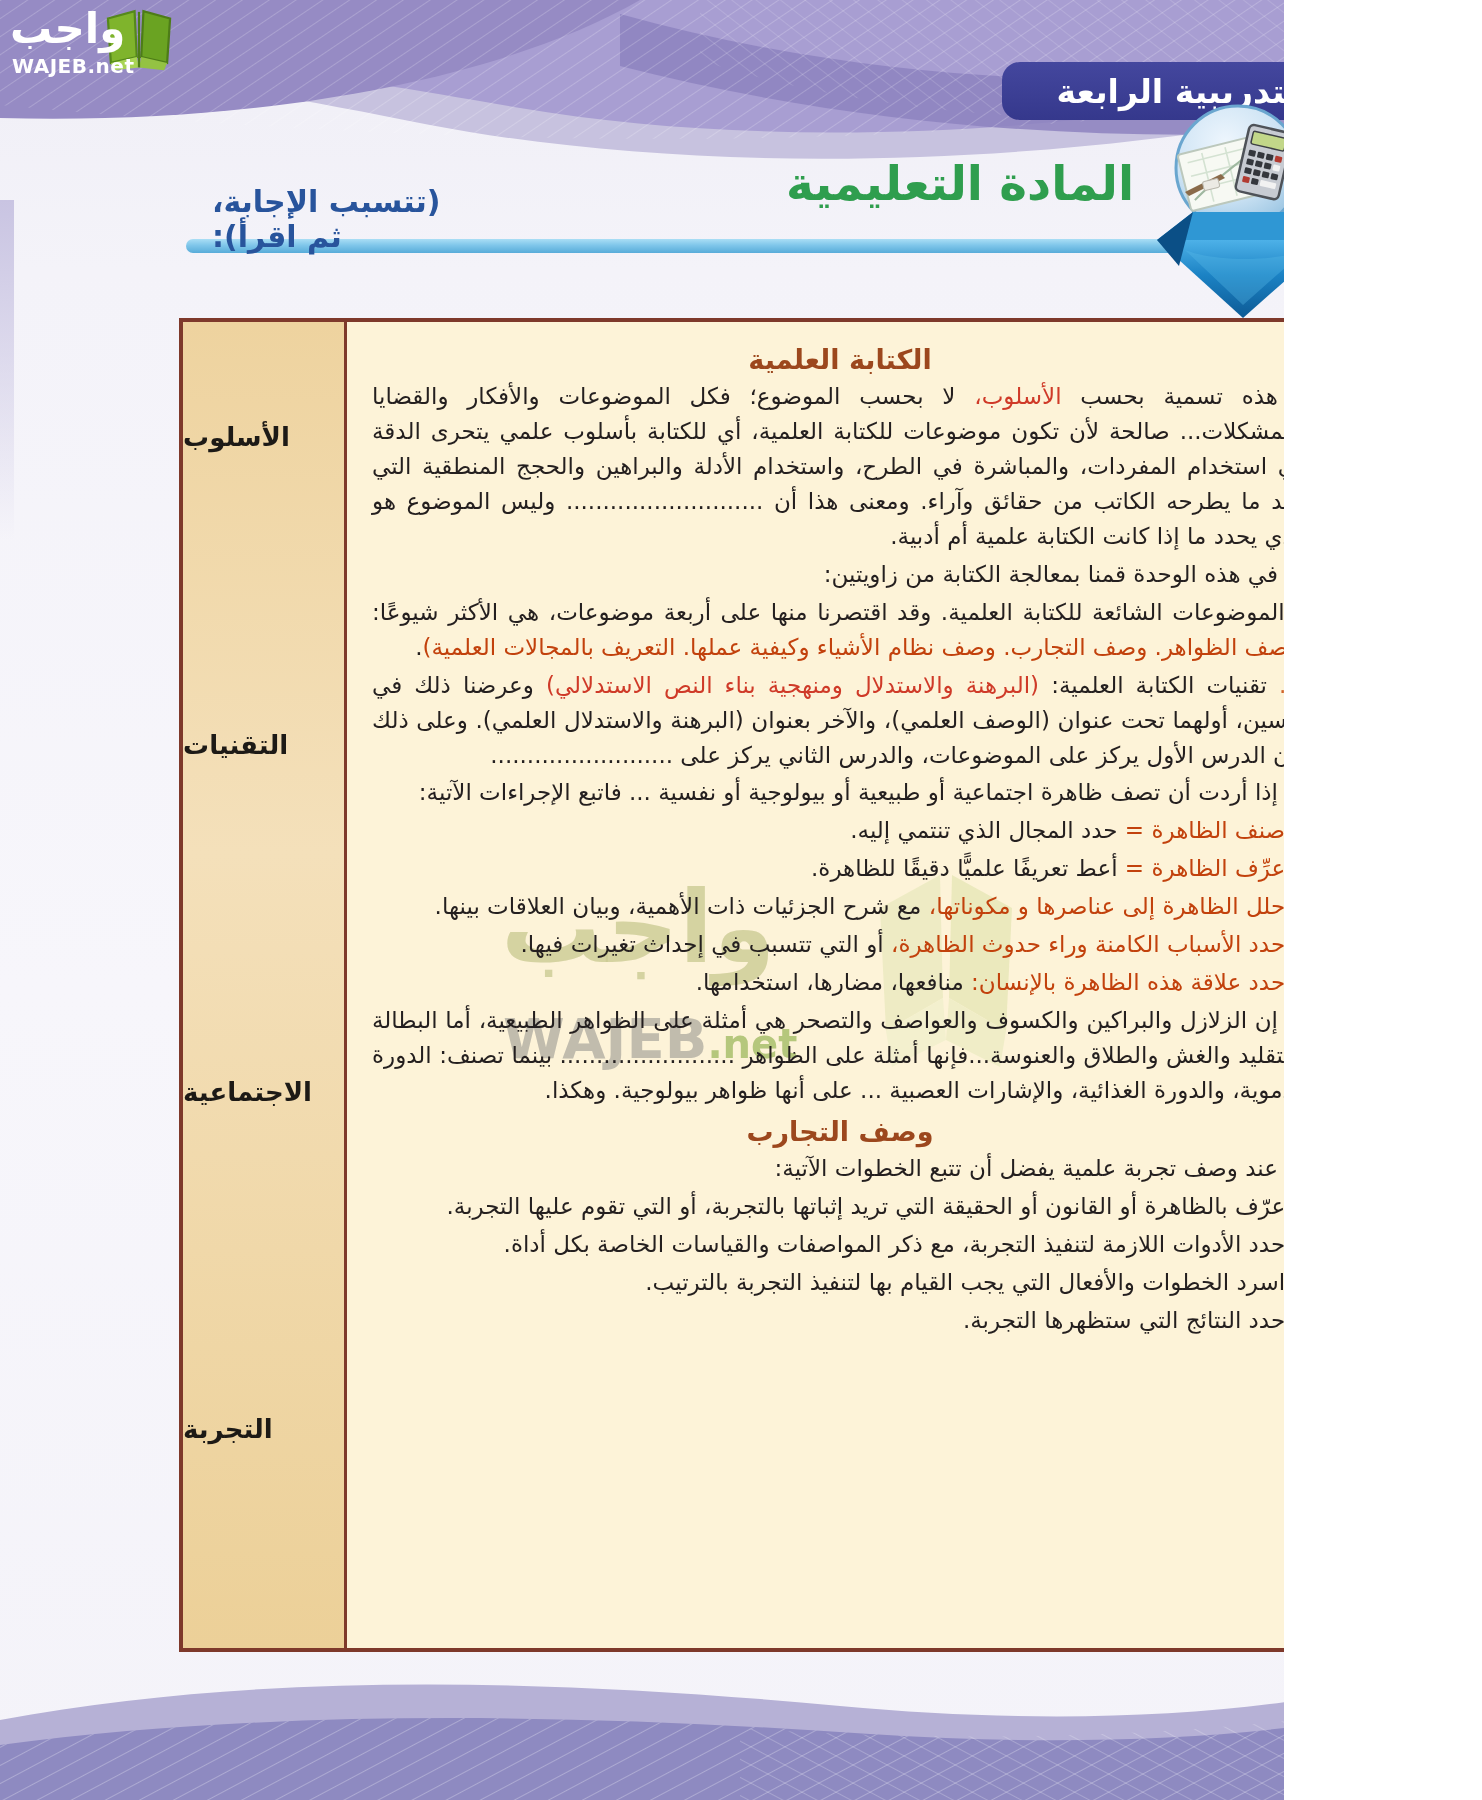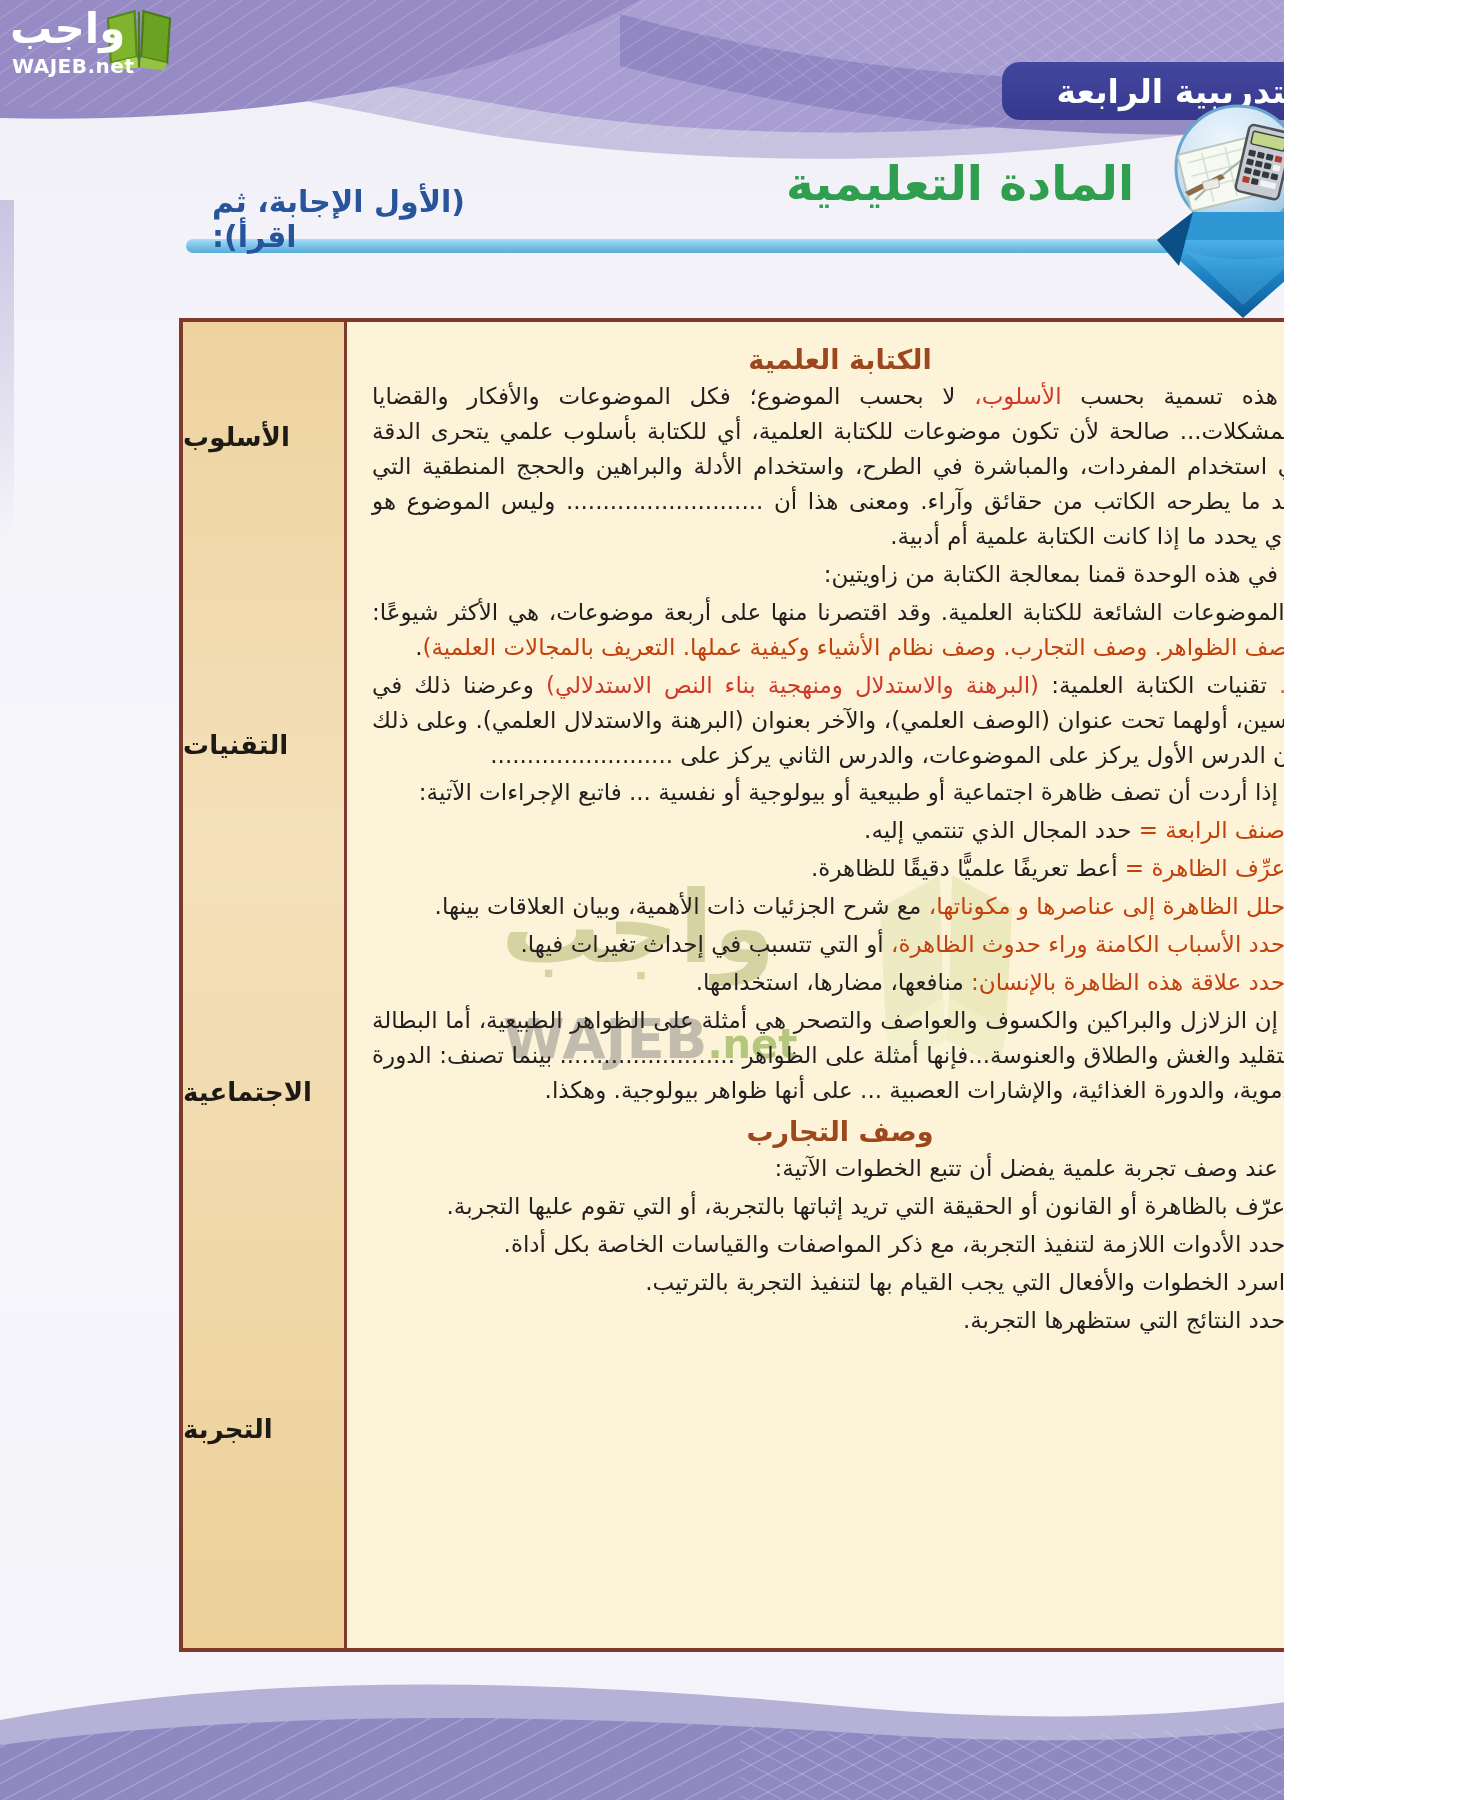--- a/index.html
+++ b/index.html
@@ -96,21 +96,21 @@
     </svg>
     <div class="logo-ar">واجب</div>
     <div class="logo-en">WAJEB.net</div>
   </div>
 
   <div class="unit-banner">
     <span>الوحدة التدريبية الرابعة</span>
   </div>
 
   <div class="page-title">المادة التعليمية</div>
-  <div class="note-blue">(الأول الإجابة، ثم اقرأ):</div>
+  <div class="note-blue">(تتسبب الإجابة، ثم اقرأ):</div>
   <div class="blue-bar"></div>
 
   <svg class="hdr-icon" width="180" height="230" viewBox="0 0 180 230">
     <defs>
       <radialGradient id="circGrad" cx="40%" cy="30%" r="80%">
         <stop offset="0%" stop-color="#eef6fd"></stop>
           <stop offset="55%" stop-color="#cde3f4"></stop>
           <stop offset="100%" stop-color="#8fbede"></stop>
       </radialGradient>
       <linearGradient id="arrGrad" x1="0" y1="0" x2="0" y2="1">
@@ -175,21 +175,21 @@
       <div class="wm-en"><span>WAJEB</span><span class="net">.net</span></div>
     </div>
 
     <div class="flow">
         <div class="sec sec-heading"><span class="">الكتابة العلمية</span></div>
         <div class="sec sec-paragraph indent"><span class="seg-body">هذه تسمية بحسب </span><span class="seg-brightred">الأسلوب،</span><span class="seg-body"> لا بحسب الموضوع؛ فكل الموضوعات والأفكار والقضايا والمشكلات... صالحة لأن تكون موضوعات للكتابة العلمية، أي للكتابة بأسلوب علمي يتحرى الدقة في استخدام المفردات، والمباشرة في الطرح، واستخدام الأدلة والبراهين والحجج المنطقية التي تؤيد ما يطرحه الكاتب من حقائق وآراء. ومعنى هذا أن ........................... وليس الموضوع هو الذي يحدد ما إذا كانت الكتابة علمية أم أدبية.</span></div>
         <div class="sec sec-paragraph indent"><span class="seg-body">في هذه الوحدة قمنا بمعالجة الكتابة من زاويتين:</span></div>
         <div class="sec sec-lettered"><span class="seg-orange">أ. </span><span class="seg-body">الموضوعات الشائعة للكتابة العلمية. وقد اقتصرنا منها على أربعة موضوعات، هي الأكثر شيوعًا: </span><span class="seg-darkred">(وصف الظواهر. وصف التجارب. وصف نظام الأشياء وكيفية عملها. التعريف بالمجالات العلمية)</span><span class="seg-body">.</span></div>
         <div class="sec sec-lettered"><span class="seg-orange">ب. </span><span class="seg-body">تقنيات الكتابة العلمية: </span><span class="seg-brightred">(البرهنة والاستدلال ومنهجية بناء النص الاستدلالي)</span><span class="seg-body"> وعرضنا ذلك في درسين، أولهما تحت عنوان (الوصف العلمي)، والآخر بعنوان (البرهنة والاستدلال العلمي). وعلى ذلك فإن الدرس الأول يركز على الموضوعات، والدرس الثاني يركز على .........................</span></div>
         <div class="sec sec-paragraph indent"><span class="seg-body">إذا أردت أن تصف ظاهرة اجتماعية أو طبيعية أو بيولوجية أو نفسية ... فاتبع الإجراءات الآتية:</span></div>
-        <div class="sec sec-bullet"><span class="bullet-mark">◆</span><span class="seg-darkred">صنف الرابعة = </span><span class="seg-body">حدد المجال الذي تنتمي إليه.</span></div>
+        <div class="sec sec-bullet"><span class="bullet-mark">◆</span><span class="seg-darkred">صنف الظاهرة = </span><span class="seg-body">حدد المجال الذي تنتمي إليه.</span></div>
         <div class="sec sec-bullet"><span class="bullet-mark">◆</span><span class="seg-darkred">عرِّف الظاهرة = </span><span class="seg-body">أعط تعريفًا علميًّا دقيقًا للظاهرة.</span></div>
         <div class="sec sec-bullet"><span class="bullet-mark">◆</span><span class="seg-darkred">حلل الظاهرة إلى عناصرها و مكوناتها، </span><span class="seg-body">مع شرح الجزئيات ذات الأهمية، وبيان العلاقات بينها.</span></div>
         <div class="sec sec-bullet"><span class="bullet-mark">◆</span><span class="seg-darkred">حدد الأسباب الكامنة وراء حدوث الظاهرة، </span><span class="seg-body">أو التي تتسبب في إحداث تغيرات فيها.</span></div>
         <div class="sec sec-bullet"><span class="bullet-mark">◆</span><span class="seg-darkred">حدد علاقة هذه الظاهرة بالإنسان: </span><span class="seg-body">منافعها، مضارها، استخدامها.</span></div>
         <div class="sec sec-paragraph indent"><span class="seg-body">إن الزلازل والبراكين والكسوف والعواصف والتصحر هي أمثلة على الظواهر الطبيعية، أما البطالة والتقليد والغش والطلاق والعنوسة...فإنها أمثلة على الظواهر ........................ بينما تصنف: الدورة الدموية، والدورة الغذائية، والإشارات العصبية ... على أنها ظواهر بيولوجية. وهكذا.</span></div>
         <div class="sec sec-heading"><span class="">وصف التجارب</span></div>
         <div class="sec sec-paragraph indent"><span class="seg-body">عند وصف تجربة علمية يفضل أن تتبع الخطوات الآتية:</span></div>
         <div class="sec sec-bullet"><span class="bullet-mark">◆</span><span class="seg-body">عرّف بالظاهرة أو القانون أو الحقيقة التي تريد إثباتها بالتجربة، أو التي تقوم عليها التجربة.</span></div>
         <div class="sec sec-bullet"><span class="bullet-mark">◆</span><span class="seg-body">حدد الأدوات اللازمة لتنفيذ التجربة، مع ذكر المواصفات والقياسات الخاصة بكل أداة.</span></div>
         <div class="sec sec-bullet"><span class="bullet-mark">◆</span><span class="seg-body">اسرد الخطوات والأفعال التي يجب القيام بها لتنفيذ التجربة بالترتيب.</span></div>

